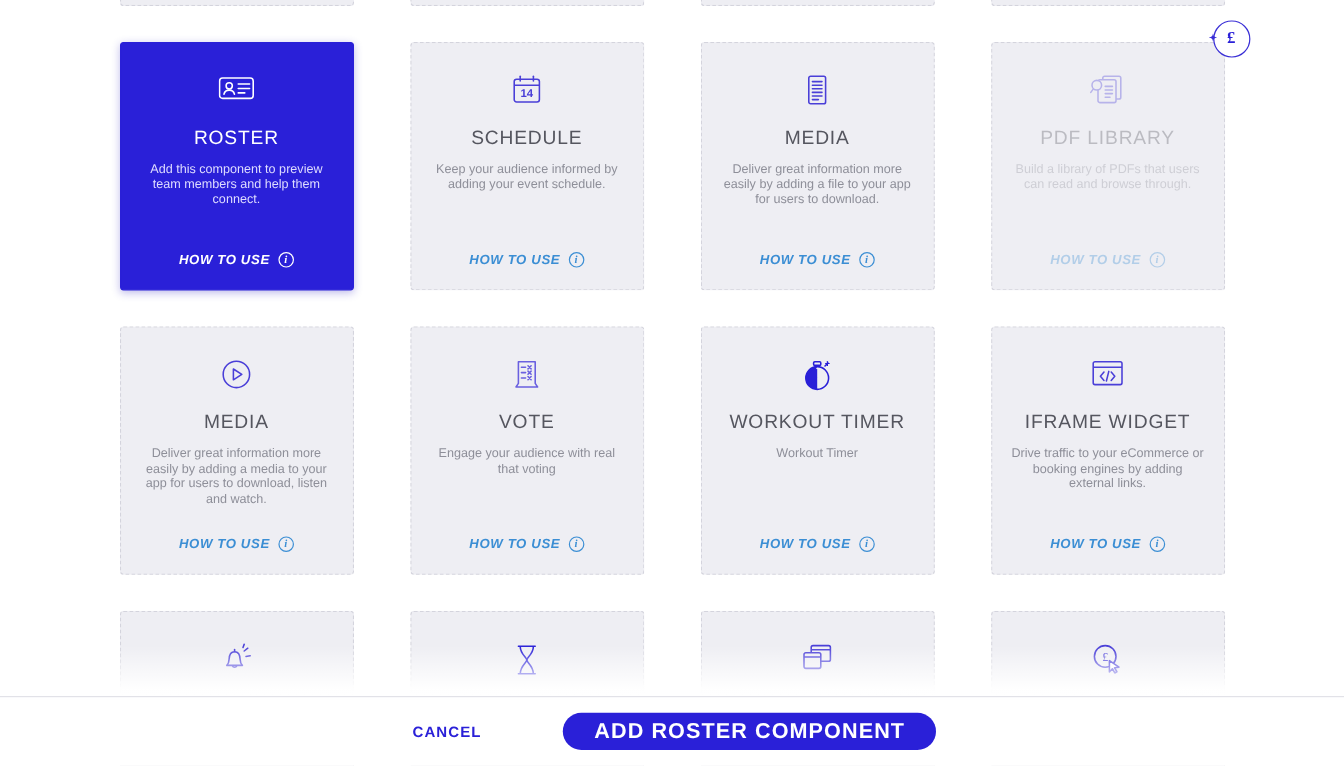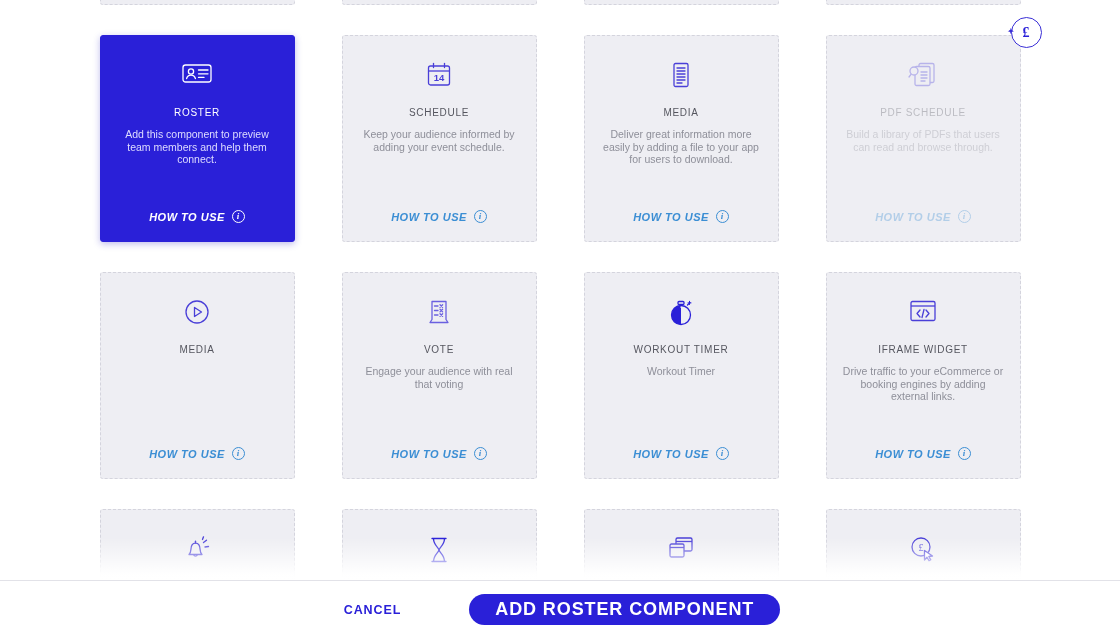--- a/index.html
+++ b/index.html
@@ -63,21 +63,21 @@
 
   .card-icon {
     height: 34px;
     display: flex;
     justify-content: center;
     margin-bottom: 11px;
   }
   .card-icon svg { display: block; }
 
   .card-title {
-    font-size: 10px;
+    font-size: 16px;
     letter-spacing: 0.7px;
     color: #55565f;
     margin-bottom: 10px;
     white-space: nowrap;
   }
   .card.selected .card-title { color: #ffffff; }
 
   .card-desc {
     font-size: 10.5px;
     line-height: 12.6px;
@@ -278,39 +278,40 @@
             <rect x="11" y="1.5" width="15" height="19" rx="1.5"></rect>
             <rect x="7" y="4.5" width="15" height="19" rx="1.5" fill="#eeeef3"></rect>
             <line x1="13" y1="10" x2="19" y2="10" stroke-linecap="round"></line>
             <line x1="13" y1="13" x2="19" y2="13" stroke-linecap="round"></line>
             <line x1="13" y1="16" x2="19" y2="16" stroke-linecap="round"></line>
             <line x1="13" y1="19" x2="17" y2="19" stroke-linecap="round"></line>
             <circle cx="6" cy="9" r="4" fill="#eeeef3"></circle>
             <line x1="3" y1="12.3" x2="1" y2="15" stroke-linecap="round"></line>
           </svg>
         </div>
-        <div class="card-title">PDF SCHEDULE</div>
+        <div class="card-title">PDF LIBRARY</div>
         <div class="card-desc">Build a library of PDFs that users can read and browse through.</div>
         <div class="how-to-use">
           <span>HOW TO USE</span>
           <span class="info-circle">i</span>
         </div>
       </div>
     </div>
 
     <div class="grid-row">
 
       <div class="card">
         <div class="card-icon">
           <svg width="26" height="26" viewBox="0 0 26 26" fill="none" stroke="#4a3fd8" stroke-width="1.3">
             <circle cx="13" cy="13" r="11"></circle>
             <path d="M10.5 8.5 L17.5 13 L10.5 17.5 Z" stroke-linejoin="round"></path>
           </svg>
         </div>
         <div class="card-title">MEDIA</div>
+        <div class="card-desc">Deliver great information more easily by adding a media to your app for users to download, listen and watch.</div>
         <div class="how-to-use">
           <span>HOW TO USE</span>
           <span class="info-circle">i</span>
         </div>
       </div>
 
       <div class="card">
         <div class="card-icon">
           <svg width="22" height="26" viewBox="0 0 22 26" fill="none" stroke="#6a60e0" stroke-width="1.3">
             <path d="M4 2.5 h14 v18 l2 3 h-18 l2-3 z" stroke-linejoin="round"></path>

